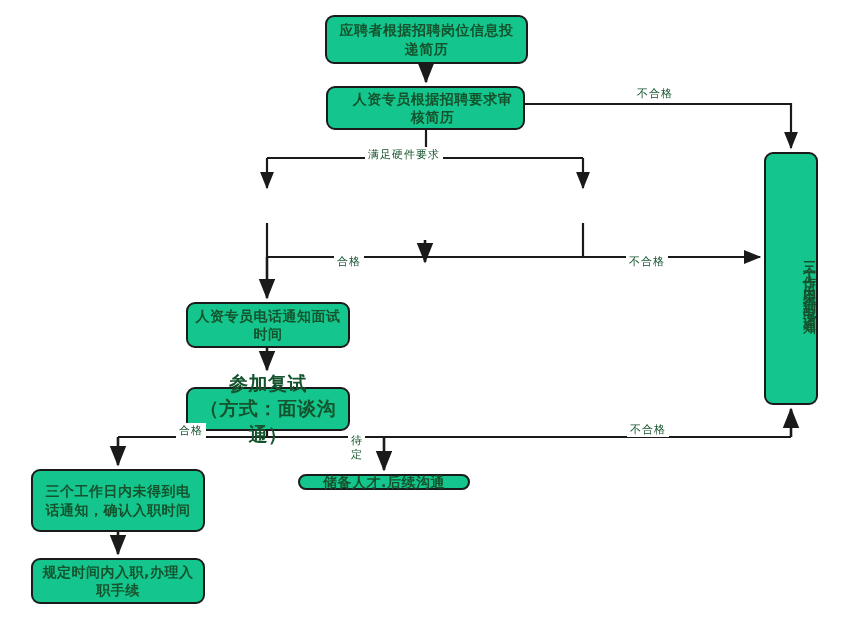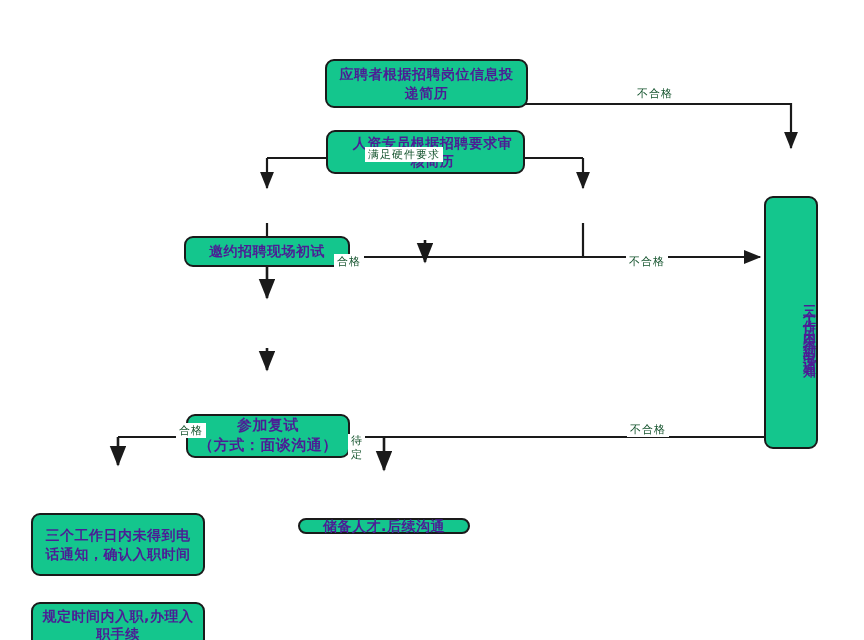--- a/index.html
+++ b/index.html
@@ -23,29 +23,28 @@
     top: 0;
     width: 864px;
     height: 640px;
   }
   .node {
     position: absolute;
     box-sizing: border-box;
     background: #14c68d;
     border: 2px solid #1a1a1a;
     border-radius: 9px;
-    color: #4c1d95;
+    color: #14532d;
     font-weight: bold;
     letter-spacing: 0.5px;
     display: flex;
     align-items: center;
     justify-content: center;
     text-align: center;
     z-index: 3;
-    margin-top: 44px;
   }
   .node .node-text {
     display: block;
     width: 100%;
     padding: 0 6px;
     box-sizing: border-box;
     line-height: 1.32;
     white-space: pre-line;
   }
   .node.n-vertical {
@@ -133,27 +132,27 @@
   </svg>
 
   <div class="node" style="left:325px; top:15px; width:203px; height:49px; font-size:14px;">
     <span class="node-text">应聘者根据招聘岗位信息投递简历</span>
   </div>
 
   <div class="node" style="left:326px; top:86px; width:199px; height:44px; font-size:14px;padding-left:14px;">
     <span class="node-text">人资专员根据招聘要求审核简历</span>
   </div>
 
-  <div class="node" style="left:184px; top:192px; width:166px; height:31px; font-size:14px;">
-    <span class="node-text">邀约招聘现场初试</span>
+
+
+  <div class="node" style="left:186px; top:302px; width:164px; height:46px; font-size:14px;">
+    <span class="node-text">人资专员电话通知面试时间</span>
   </div>
 
-
-
-  <div class="node" style="left:186px; top:370px; width:164px; height:44px; font-size:15px;">
+  <div class="node" style="left:186px; top:387px; width:164px; height:44px; font-size:19px;">
     <span class="node-text">参加复试
 （方式：面谈沟通）</span>
   </div>
 
   <div class="node" style="left:31px; top:469px; width:174px; height:63px; font-size:14px;">
     <span class="node-text">三个工作日内未得到电话通知，确认入职时间</span>
   </div>
 
   <div class="node" style="left:31px; top:558px; width:174px; height:46px; font-size:14px;">
     <span class="node-text">规定时间内入职,办理入职手续</span>

